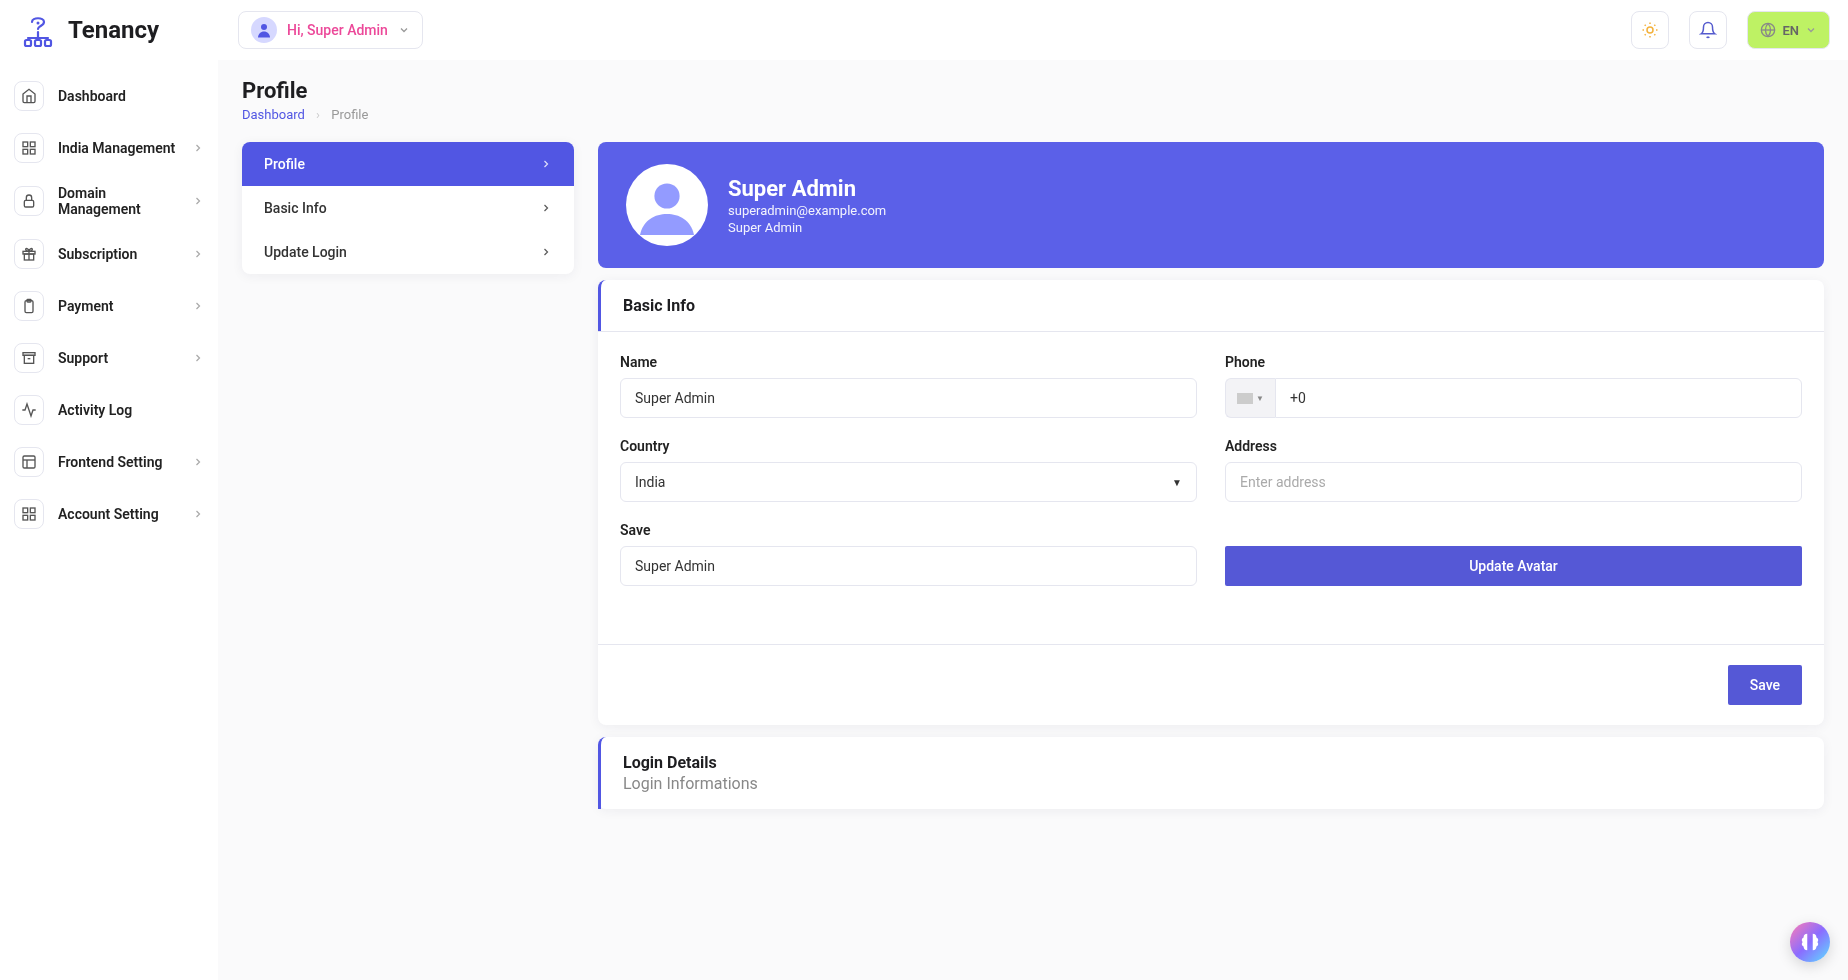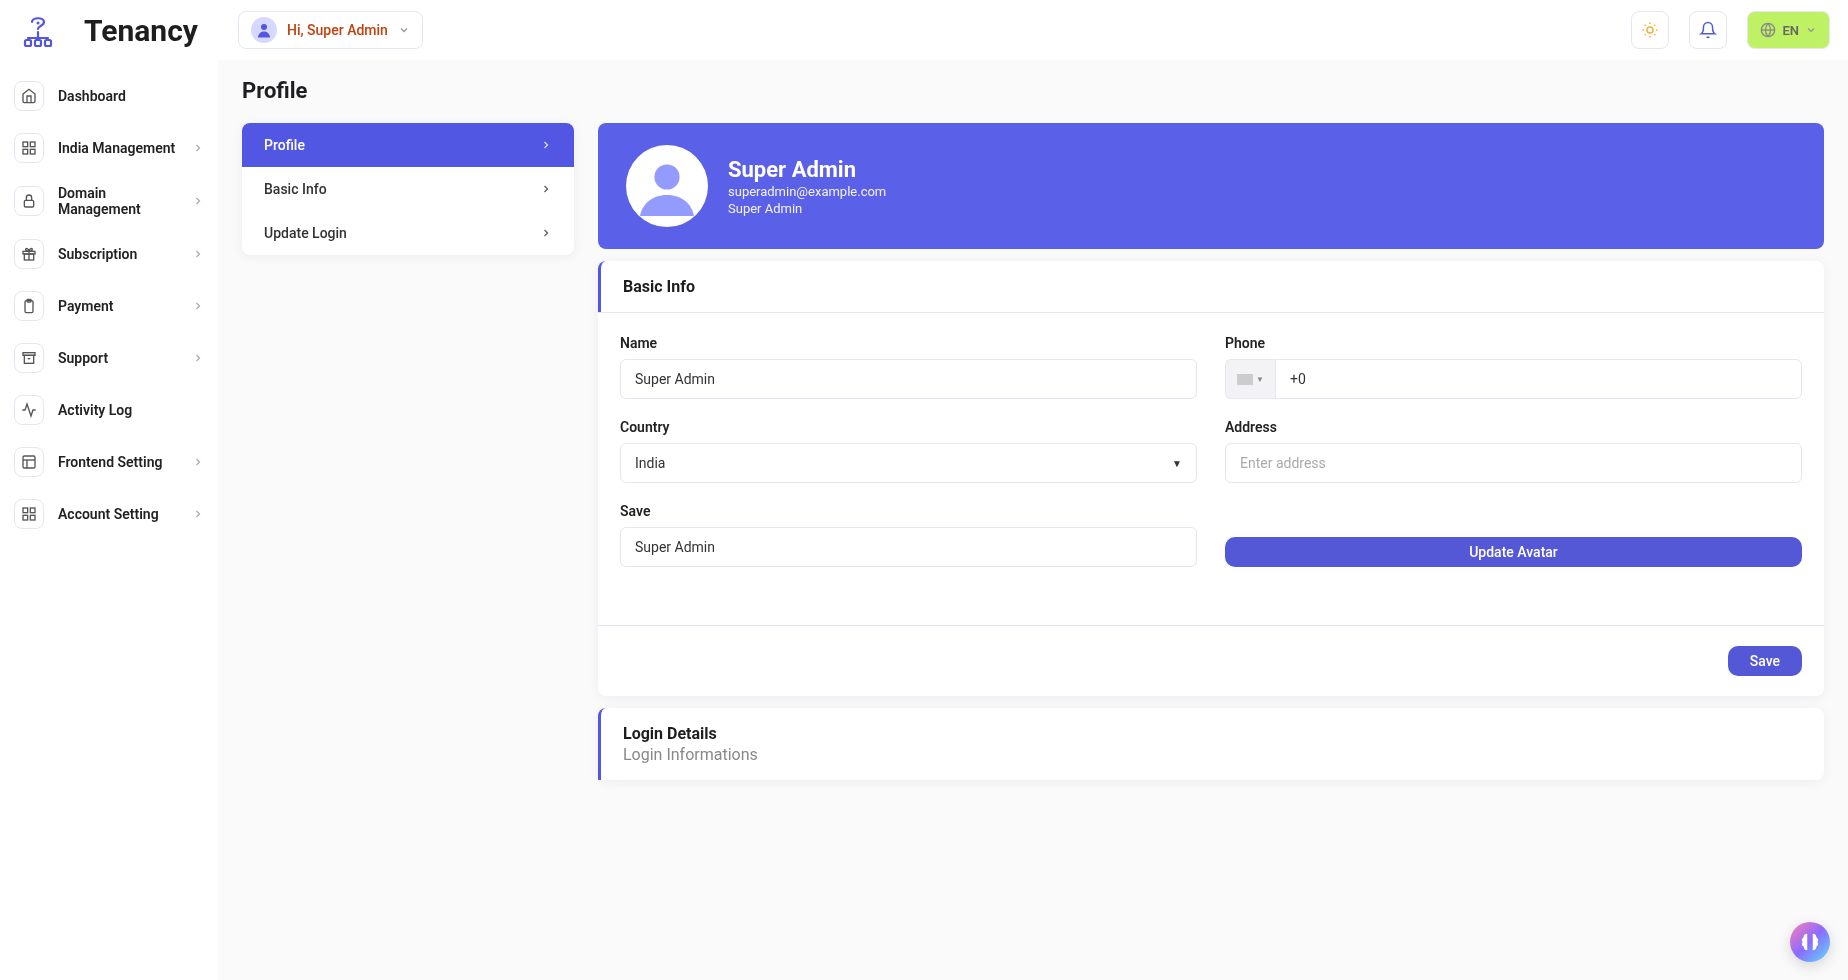--- a/index.html
+++ b/index.html
@@ -13,26 +13,26 @@
     --sidebar-bg:#ffffff;
     --card-bg:#ffffff;
     --hover:#f3f3f8;
   }
   *{box-sizing:border-box;}
   html,body{margin:0;padding:0;font-family:-apple-system,BlinkMacSystemFont,"Segoe UI",Roboto,Helvetica,Arial,sans-serif;background:var(--page-bg);color:var(--text);height:100%;}
   body{overflow-x:hidden;}
 
   
   .header{height:60px;background:var(--bg);display:flex;align-items:center;padding:0 18px;gap:20px;}
-  .brand{display:flex;align-items:center;gap:26px;font-weight:700;font-size:30px;width:200px;flex-shrink:0;}
+  .brand{display:flex;align-items:center;gap:10px;font-weight:700;font-size:24px;width:200px;flex-shrink:0;}
   .brand svg{color:var(--accent);}
   .user-chip{display:flex;align-items:center;gap:10px;border:1px solid var(--border);border-radius:8px;padding:5px 12px;background:#fff;cursor:pointer;}
   .user-chip .avatar{width:26px;height:26px;border-radius:50%;background:#d6d8ff;display:flex;align-items:center;justify-content:center;}
   .user-chip .avatar svg{color:var(--accent);}
-  .user-chip .txt{font-size:14px;font-weight:500;color:#c2410c;}
+  .user-chip .txt{font-size:14px;font-weight:500;color:#ec4899;}
   .spacer{flex:1;}
   .hdr-btn{width:38px;height:38px;border:1px solid var(--border);border-radius:8px;display:flex;align-items:center;justify-content:center;background:#fff;color:#666;cursor:pointer;}
   .lang-btn{height:38px;border:1px solid var(--border);border-radius:8px;display:flex;align-items:center;gap:6px;padding:0 12px;background:#bef264;color:#666;font-weight:600;font-size:13px;cursor:pointer;}
 
   
   .layout{display:flex;min-height:calc(100vh - 60px);}
   .side{width:218px;flex-shrink:0;padding:10px 14px;background:var(--bg);}
   .nav-item{display:flex;align-items:center;gap:14px;padding:11px 0;font-size:14px;font-weight:600;color:#222;cursor:pointer;}
   .nav-item .icon-wrap{width:30px;height:30px;border-radius:8px;border:1px solid var(--border);background:#fff;display:flex;align-items:center;justify-content:center;color:#555;font-size:16px;flex-shrink:0;}
   .nav-item .chev{margin-left:auto;color:#aaa;}
@@ -63,21 +63,21 @@
   .card hr{border:none;border-top:1px solid var(--border);margin:0;}
   .form{padding:22px;display:grid;grid-template-columns:1fr 1fr;gap:20px 28px;}
   .field label{display:block;font-size:14px;font-weight:600;color:#222;margin-bottom:8px;}
   .control{width:100%;height:40px;border:1px solid var(--border);border-radius:6px;background:#fff;padding:0 14px;font-size:14px;color:#333;display:flex;align-items:center;}
   input.control{outline:none;font-family:inherit;}
   input.control::placeholder{color:#aaa;}
   .phone{display:flex;}
   .phone .flag{width:50px;height:40px;border:1px solid var(--border);border-right:none;border-radius:6px 0 0 6px;background:#f3f3f6;display:flex;align-items:center;justify-content:center;font-size:11px;color:#888;gap:3px;}
   .phone .val{flex:1;border-radius:0 6px 6px 0;}
   .select{display:flex;align-items:center;justify-content:space-between;}
-  .btn{height:30px;border:none;border-radius:10px;background:#5558d6;color:#fff;font-size:14px;font-weight:500;cursor:pointer;display:flex;align-items:center;justify-content:center;width:100%;font-family:inherit;}
+  .btn{height:40px;border:none;border-radius:2px;background:#5558d6;color:#fff;font-size:14px;font-weight:500;cursor:pointer;display:flex;align-items:center;justify-content:center;width:100%;font-family:inherit;}
   .card-foot{padding:20px 22px;display:flex;justify-content:flex-end;border-top:1px solid var(--border);}
   .save-btn{width:auto;padding:8px 22px;background:#5558d6;}
 
   .fab{position:fixed;right:18px;bottom:18px;width:40px;height:40px;border-radius:50%;background:linear-gradient(135deg,#ff7eb3,#8b6cff,#5ddfff);display:flex;align-items:center;justify-content:center;color:#fff;font-size:18px;box-shadow:0 4px 14px rgba(0,0,0,.15);}
 
   svg{display:block;}
 </style>
 </head>
 <body>
 
@@ -276,20 +276,25 @@
         <span class="chev">
           <svg width="12" height="12" viewBox="0 0 24 24" fill="none" stroke="currentColor" stroke-width="2.5">
             <polyline points="9 18 15 12 9 6"></polyline>
           </svg>
         </span>
       </div>
     </nav>
 
   <main class="main">
     <h1 class="page-title">Profile</h1>
+    <div class="crumbs">
+      <span class="link">Dashboard</span>
+      <span class="sep">›</span>
+      <span>Profile</span>
+    </div>
 
     <div class="content">
 
       <div class="subnav" id="subnav">
           <div class="item active">
             <span>Profile</span>
             <span class="chev">
               <svg width="12" height="12" viewBox="0 0 24 24" fill="none" stroke="currentColor" stroke-width="2.5">
                 <polyline points="9 18 15 12 9 6"></polyline>
               </svg>

